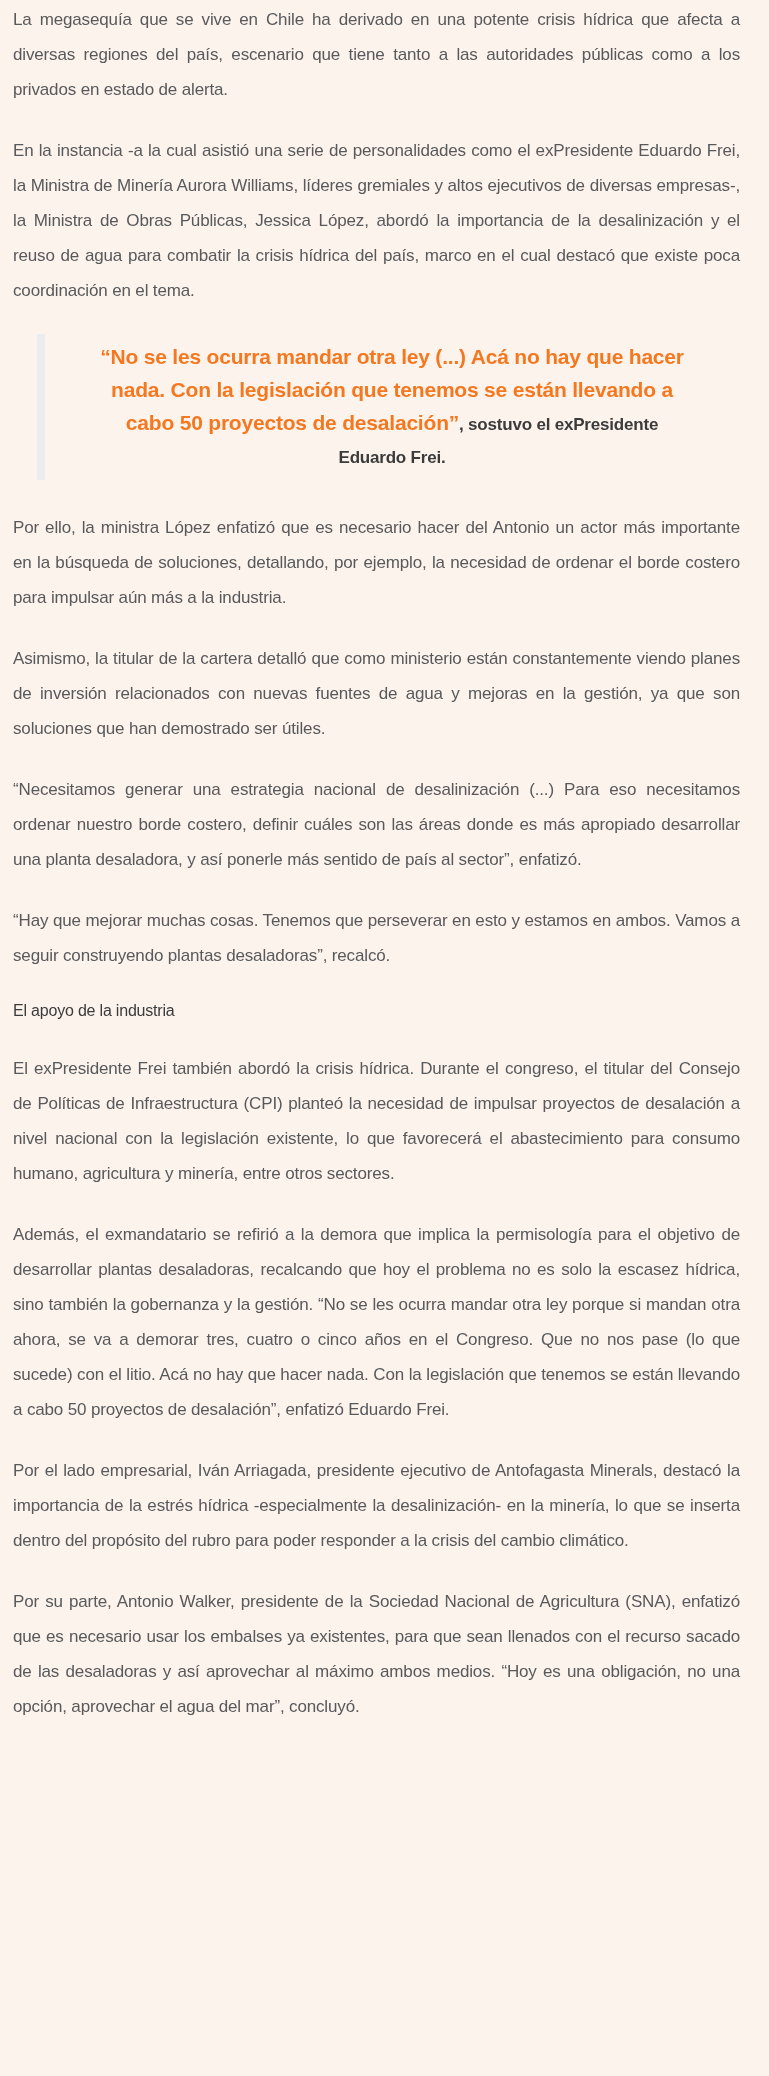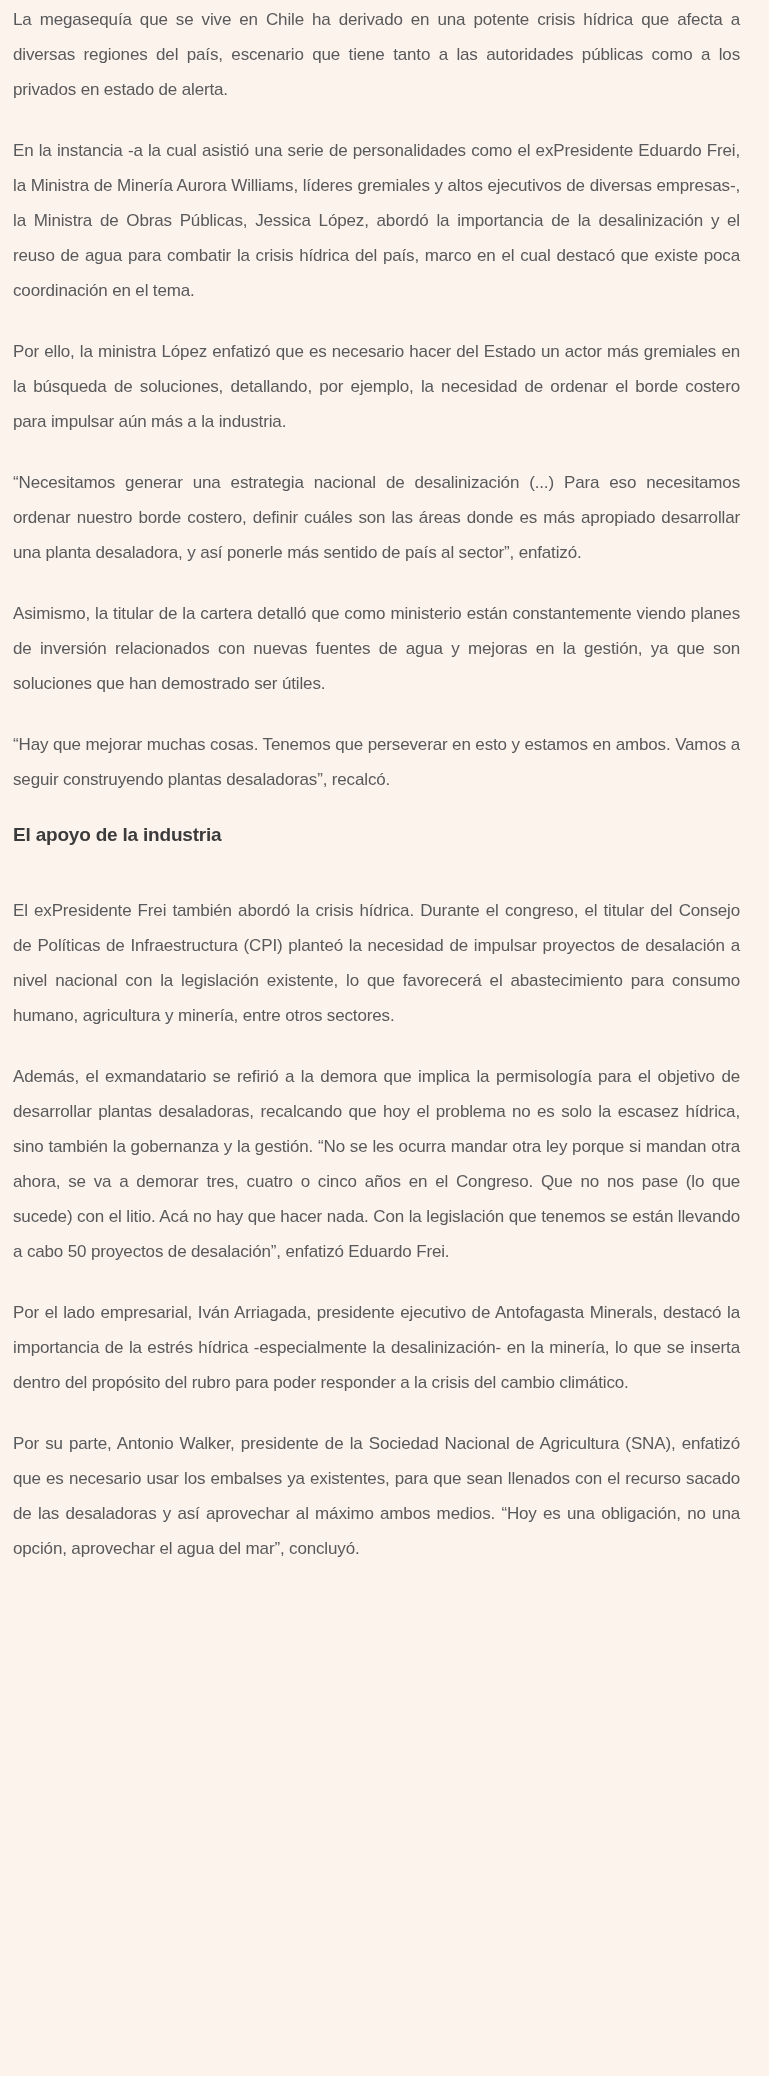--- a/index.html
+++ b/index.html
@@ -43,40 +43,43 @@
   }
   .quote-attribution{
     color:var(--dark-text);
     font-weight:bold;
     font-size:17px;
     line-height:33px;
     letter-spacing:-0.2px;
   }
   h2.section-heading{
     color:var(--dark-text);
-    font-size:19px;
+    font-size:16px;
     line-height:24px;
-    font-weight:bold;
-    margin:16px 0 46px 0;
+    font-weight:normal;
+    margin:16px 0 28px 0;
     letter-spacing:-0.2px;
     text-align:left;
   }
 </style>
 </head>
 <body>
 
 <article class="article">
 
   <p class="body-para">La megasequía que se vive en Chile ha derivado en una potente crisis hídrica que afecta a diversas regiones del país, escenario que tiene tanto a las autoridades públicas como a los privados en estado de alerta.</p>
   <p class="body-para">En la instancia -a la cual asistió una serie de personalidades como el exPresidente Eduardo Frei, la Ministra de Minería Aurora Williams, líderes gremiales y altos ejecutivos de diversas empresas-, la Ministra de Obras Públicas, Jessica López, abordó la importancia de la desalinización y el reuso de agua para combatir la crisis hídrica del país, marco en el cual destacó que existe poca coordinación en el tema.</p>
 
+  <blockquote class="pull-quote">
+    <span class="quote-highlight">“No se les ocurra mandar otra ley (...) Acá no hay que hacer nada. Con la legislación que tenemos se están llevando a cabo 50 proyectos de desalación”</span><span class="quote-attribution">, sostuvo el exPresidente Eduardo Frei.</span>
+  </blockquote>
 
-  <p class="body-para">Por ello, la ministra López enfatizó que es necesario hacer del Estado un actor más gremiales en la búsqueda de soluciones, detallando, por ejemplo, la necesidad de ordenar el borde costero para impulsar aún más a la industria.</p>
+  <p class="body-para">Por ello, la ministra López enfatizó que es necesario hacer del Antonio un actor más importante en la búsqueda de soluciones, detallando, por ejemplo, la necesidad de ordenar el borde costero para impulsar aún más a la industria.</p>
+  <p class="body-para">Asimismo, la titular de la cartera detalló que como ministerio están constantemente viendo planes de inversión relacionados con nuevas fuentes de agua y mejoras en la gestión, ya que son soluciones que han demostrado ser útiles.</p>
   <p class="body-para">“Necesitamos generar una estrategia nacional de desalinización (...) Para eso necesitamos ordenar nuestro borde costero, definir cuáles son las áreas donde es más apropiado desarrollar una planta desaladora, y así ponerle más sentido de país al sector”, enfatizó.</p>
-  <p class="body-para">Asimismo, la titular de la cartera detalló que como ministerio están constantemente viendo planes de inversión relacionados con nuevas fuentes de agua y mejoras en la gestión, ya que son soluciones que han demostrado ser útiles.</p>
   <p class="body-para">“Hay que mejorar muchas cosas. Tenemos que perseverar en esto y estamos en ambos. Vamos a seguir construyendo plantas desaladoras”, recalcó.</p>
 
   <h2 class="section-heading">El apoyo de la industria</h2>
 
   <p class="body-para">El exPresidente Frei también abordó la crisis hídrica. Durante el congreso, el titular del Consejo de Políticas de Infraestructura (CPI) planteó la necesidad de impulsar proyectos de desalación a nivel nacional con la legislación existente, lo que favorecerá el abastecimiento para consumo humano, agricultura y minería, entre otros sectores.</p>
   <p class="body-para">Además, el exmandatario se refirió a la demora que implica la permisología para el objetivo de desarrollar plantas desaladoras, recalcando que hoy el problema no es solo la escasez hídrica, sino también la gobernanza y la gestión. “No se les ocurra mandar otra ley porque si mandan otra ahora, se va a demorar tres, cuatro o cinco años en el Congreso. Que no nos pase (lo que sucede) con el litio. Acá no hay que hacer nada. Con la legislación que tenemos se están llevando a cabo 50 proyectos de desalación”, enfatizó Eduardo Frei.</p>
   <p class="body-para">Por el lado empresarial, Iván Arriagada, presidente ejecutivo de Antofagasta Minerals, destacó la importancia de la estrés hídrica -especialmente la desalinización- en la minería, lo que se inserta dentro del propósito del rubro para poder responder a la crisis del cambio climático.</p>
   <p class="body-para">Por su parte, Antonio Walker, presidente de la Sociedad Nacional de Agricultura (SNA), enfatizó que es necesario usar los embalses ya existentes, para que sean llenados con el recurso sacado de las desaladoras y así aprovechar al máximo ambos medios. “Hoy es una obligación, no una opción, aprovechar el agua del mar”, concluyó.</p>
 
 </article>

